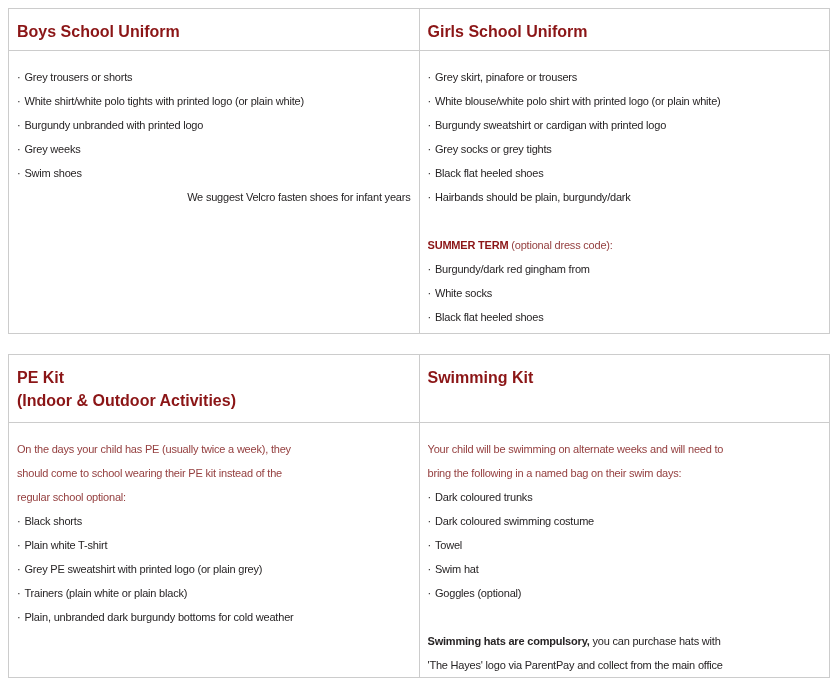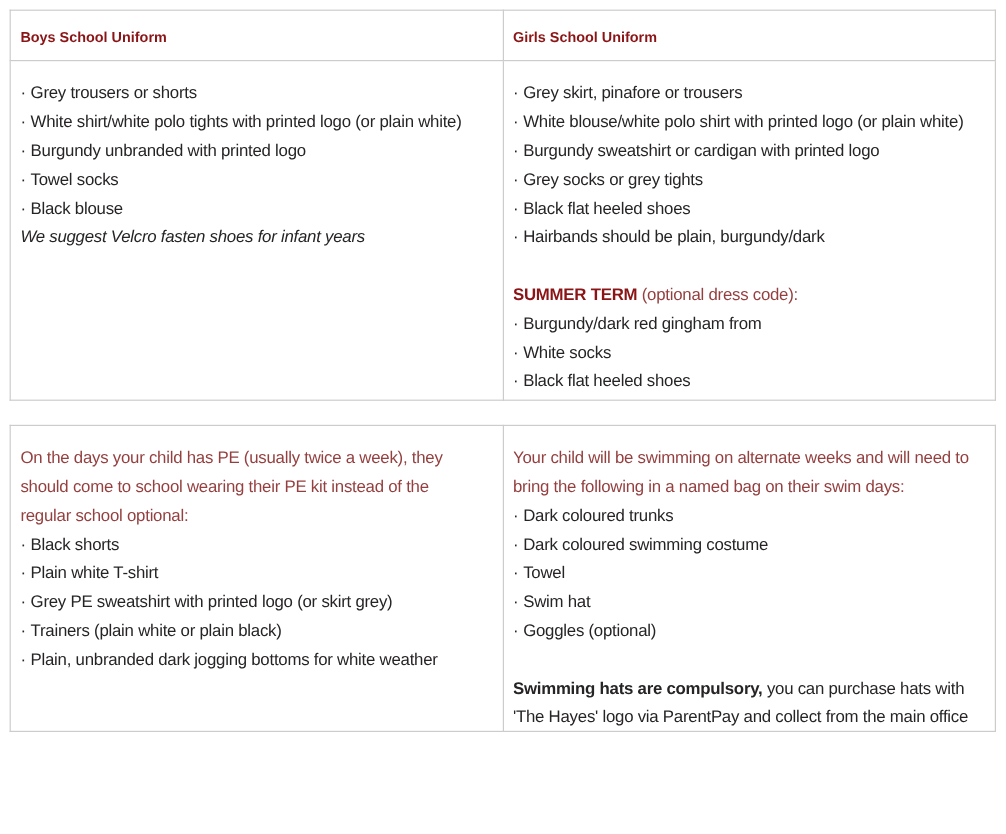--- a/index.html
+++ b/index.html
@@ -25,43 +25,43 @@
   table.info-table + table.info-table{margin-top:20px;}
   th.cell, td.cell{
     border:1px solid var(--border);
     vertical-align:top;
     text-align:left;
     width:50%;
     overflow:hidden;
   }
   th.cell{
     padding:11px 10px 0 8px;
-    font-size:12px;
+    font-size:16px;
     font-weight:700;
     color:var(--heading);
     line-height:23px;
   }
   td.cell{
     padding:14px 8px 0 8px;
-    font-size:14px;
+    font-size:11px;
     letter-spacing:-0.2px;
     line-height:24px;
     color:var(--body);
   }
   tr.tr-head-1{height:42px;}
   tr.tr-body-1{height:283px;}
   tr.tr-head-2{height:68px;}
   tr.tr-body-2{height:185px;}
   .item,.para,.note-line,.st-line{
     white-space:nowrap;
     overflow:hidden;
   }
   .bullet{margin-right:4px;}
   .accent{color:var(--accent);}
-  .italic-note{font-style:italic;}
+  .italic-note{text-align:right;}
   .st-label{font-weight:700;color:var(--heading);}
   .note-bold{font-weight:700;}
   .note-italic{}
   .blank-line{height:24px;}
 </style>
 </head>
 <body>
 
 <div class="page">
 
@@ -73,22 +73,22 @@
       </th>
       <th class="cell">
         <div>Girls School Uniform</div>
       </th>
     </tr>
     <tr class="tr-body-1">
       <td class="cell">
         <div class="item"><span class="bullet">·</span><span>Grey trousers or shorts</span></div>
         <div class="item"><span class="bullet">·</span><span>White shirt/white polo tights with printed logo (or plain white)</span></div>
         <div class="item"><span class="bullet">·</span><span>Burgundy unbranded with printed logo</span></div>
-        <div class="item"><span class="bullet">·</span><span>Towel socks</span></div>
-        <div class="item"><span class="bullet">·</span><span>Black blouse</span></div>
+        <div class="item"><span class="bullet">·</span><span>Grey weeks</span></div>
+        <div class="item"><span class="bullet">·</span><span>Swim shoes</span></div>
         <div class="item italic-note">We suggest Velcro fasten shoes for infant years</div>
       </td>
       <td class="cell">
         <div class="item"><span class="bullet">·</span><span>Grey skirt, pinafore or trousers</span></div>
         <div class="item"><span class="bullet">·</span><span>White blouse/white polo shirt with printed logo (or plain white)</span></div>
         <div class="item"><span class="bullet">·</span><span>Burgundy sweatshirt or cardigan with printed logo</span></div>
         <div class="item"><span class="bullet">·</span><span>Grey socks or grey tights</span></div>
         <div class="item"><span class="bullet">·</span><span>Black flat heeled shoes</span></div>
         <div class="item"><span class="bullet">·</span><span>Hairbands should be plain, burgundy/dark</span></div>
         <div class="blank-line"></div>
@@ -96,30 +96,39 @@
         <div class="item"><span class="bullet">·</span><span>Burgundy/dark red gingham from</span></div>
         <div class="item"><span class="bullet">·</span><span>White socks</span></div>
         <div class="item"><span class="bullet">·</span><span>Black flat heeled shoes</span></div>
       </td>
     </tr>
   </tbody>
     </table>
 
   <table class="info-table">
     <tbody>
+        <tr class="tr-head-2">
+      <th class="cell">
+        <div>PE Kit</div>
+        <div>(Indoor &amp; Outdoor Activities)</div>
+      </th>
+      <th class="cell">
+        <div>Swimming Kit</div>
+      </th>
+    </tr>
     <tr class="tr-body-2">
       <td class="cell">
         <div class="para accent">On the days your child has PE (usually twice a week), they</div>
         <div class="para accent">should come to school wearing their PE kit instead of the</div>
         <div class="para accent">regular school optional:</div>
         <div class="item"><span class="bullet">·</span><span>Black shorts</span></div>
         <div class="item"><span class="bullet">·</span><span>Plain white T-shirt</span></div>
-        <div class="item"><span class="bullet">·</span><span>Grey PE sweatshirt with printed logo (or skirt grey)</span></div>
+        <div class="item"><span class="bullet">·</span><span>Grey PE sweatshirt with printed logo (or plain grey)</span></div>
         <div class="item"><span class="bullet">·</span><span>Trainers (plain white or plain black)</span></div>
-        <div class="item"><span class="bullet">·</span><span>Plain, unbranded dark jogging bottoms for white weather</span></div>
+        <div class="item"><span class="bullet">·</span><span>Plain, unbranded dark burgundy bottoms for cold weather</span></div>
       </td>
       <td class="cell">
         <div class="para accent">Your child will be swimming on alternate weeks and will need to</div>
         <div class="para accent">bring the following in a named bag on their swim days:</div>
         <div class="item"><span class="bullet">·</span><span>Dark coloured trunks</span></div>
         <div class="item"><span class="bullet">·</span><span>Dark coloured swimming costume</span></div>
         <div class="item"><span class="bullet">·</span><span>Towel</span></div>
         <div class="item"><span class="bullet">·</span><span>Swim hat</span></div>
         <div class="item"><span class="bullet">·</span><span>Goggles (optional)</span></div>
         <div class="blank-line"></div>

